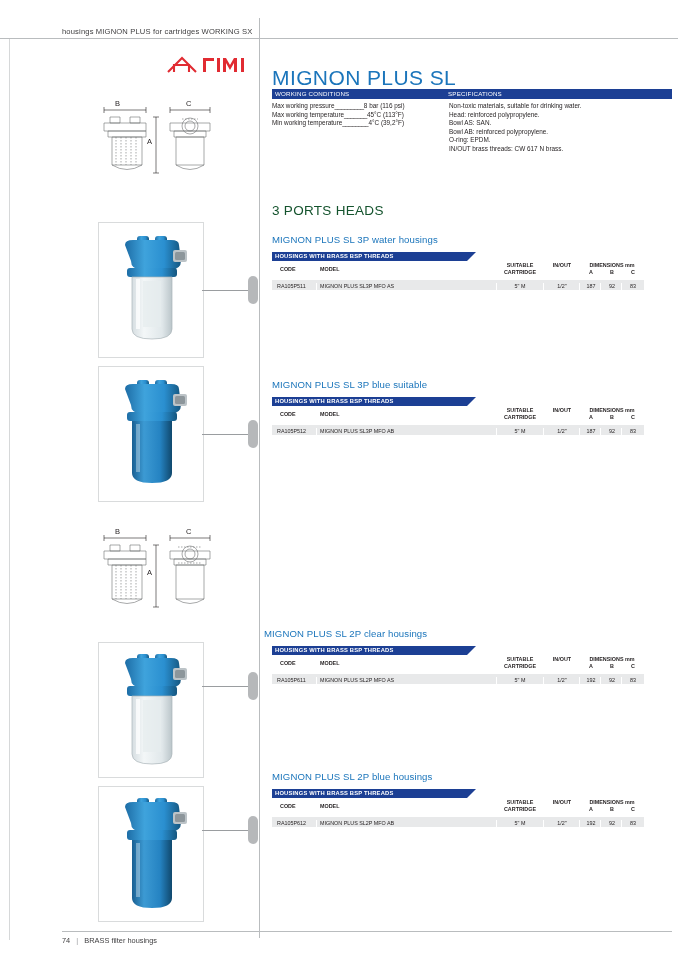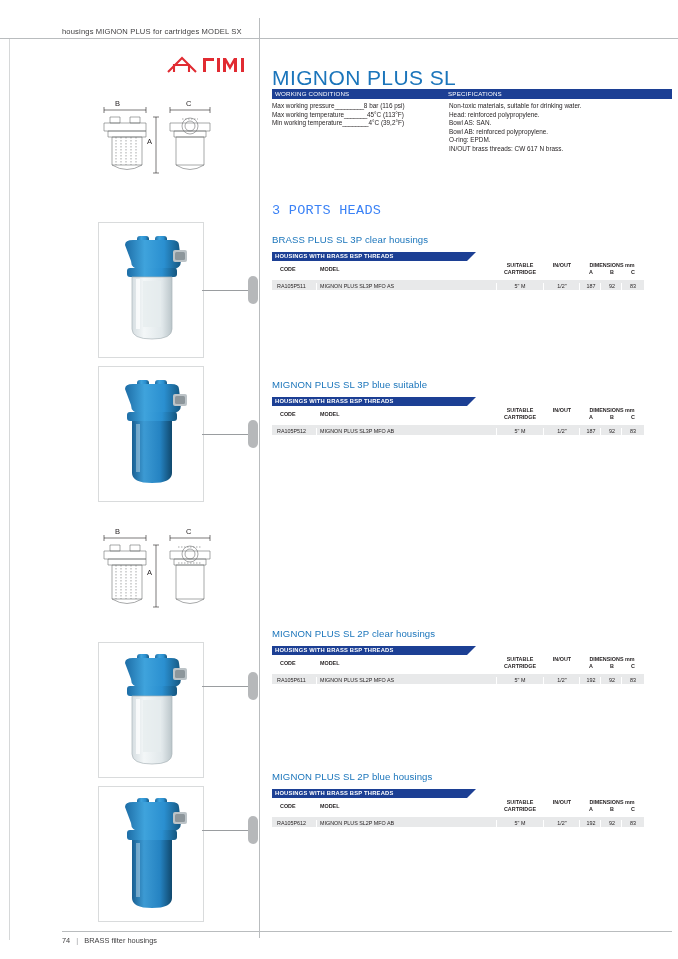--- a/index.html
+++ b/index.html
@@ -108,23 +108,22 @@
     width: 225px;
     font-size: 6.4px;
     line-height: 8.6px;
   }
 
   .section-title {
     position: absolute;
     left: 272px;
     top: 203px;
     font-size: 13.5px;
-    color: #3b82f6;
+    color: #14532d;
     letter-spacing: 0.3px;
-    font-family: Liberation Mono, monospace;
   }
 
   
   .prod-title {
     position: absolute;
     font-size: 9.6px;
     color: #1b75bb;
     letter-spacing: 0.1px;
   }
   .tbl {
@@ -246,21 +245,21 @@
 
   svg { display: block; }
 </style>
 </head>
 <body>
 
 <div class="page">
 
   <div class="vline-left"></div>
   <div class="top-rule"></div>
-  <div class="header-note">housings MIGNON PLUS for cartridges MODEL SX</div>
+  <div class="header-note">housings MIGNON PLUS for cartridges WORKING SX</div>
   <div class="vline"></div>
 
   <div class="logo">
     <svg width="86" height="28" viewBox="0 0 86 28">
       <g fill="none" stroke="#e12b32" stroke-width="2.1">
         <path d="M3 20 L17 6 L31 20"></path>
         <path d="M9 20 L9 13 L24 13 L24 20"></path>
       </g>
       <g fill="#e12b32">
         <path d="M38 6 l11 0 l0 3 l-8 0 l0 11 l-3 0 z"></path>
@@ -401,21 +400,21 @@
       <path d="M33 54 h40 v52 q0 10 -20 10 q-20 0 -20 -10 z" fill="url(#gc)" stroke="#aab4b9" stroke-width="0.7"></path>
 
       <rect x="44" y="58" width="18" height="46" fill="#e6ecee" opacity="0.75"></rect>
 
       <rect x="37" y="56" width="4" height="50" fill="#ffffff" opacity="0.75"></rect>
     </svg>
   </div>
   <div class="connector" style="left:202px; top:290px; width:48px;"></div>
   <div class="tab" style="left:248px; top:276px;"></div>
 
-  <div class="prod-title" style="left:272px; top:234px;">BRASS PLUS SL 3P clear housings</div>
+  <div class="prod-title" style="left:272px; top:234px;">MIGNON PLUS SL 3P water housings</div>
   <div class="tbl" style="left:272px; top:252px;">
     <div class="hdr">
       <span>HOUSINGS WITH BRASS BSP THREADS</span>
     </div>
     <div class="colhead">
       <div class="c-code">CODE</div>
       <div class="c-model">MODEL</div>
       <div class="c-cart">SUITABLE</div>
       <div class="c-sub" style="left:225px; width:46px; text-align:center;">CARTRIDGE</div>
       <div class="c-io">IN/OUT</div>
@@ -530,21 +529,21 @@
       <rect x="76" y="27" width="10" height="8" rx="1.5" fill="#8d969b"></rect>
       <rect x="28" y="43" width="50" height="10" rx="3" fill="url(#g3)"></rect>
       <path d="M33 53 h40 v58 q0 10 -20 10 q-20 0 -20 -10 z" fill="url(#gc3)" stroke="#aab4b9" stroke-width="0.7"></path>
       <rect x="44" y="57" width="18" height="52" fill="#e6ecee" opacity="0.75"></rect>
       <rect x="37" y="56" width="4" height="55" fill="#ffffff" opacity="0.75"></rect>
     </svg>
   </div>
   <div class="connector" style="left:202px; top:686px; width:48px;"></div>
   <div class="tab" style="left:248px; top:672px;"></div>
 
-  <div class="prod-title" style="left:272px; top:628px;">MIGNON PLUS SL 2P clear housings</div>
+  <div class="prod-title" style="left:264px; top:628px;">MIGNON PLUS SL 2P clear housings</div>
   <div class="tbl" style="left:272px; top:646px;">
     <div class="hdr">
       <span>HOUSINGS WITH BRASS BSP THREADS</span>
     </div>
     <div class="colhead">
       <div class="c-code">CODE</div>
       <div class="c-model">MODEL</div>
       <div class="c-cart">SUITABLE</div>
       <div class="c-sub" style="left:225px; width:46px; text-align:center;">CARTRIDGE</div>
       <div class="c-io">IN/OUT</div>

